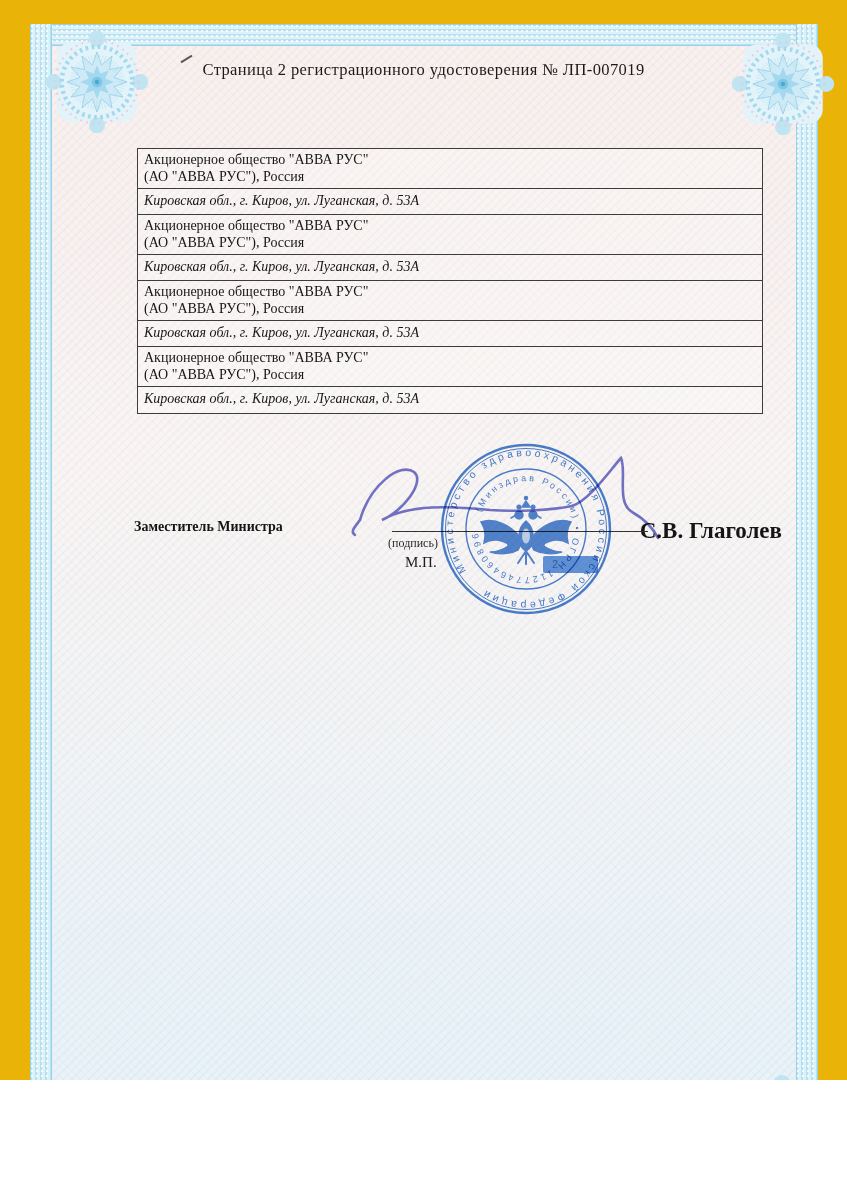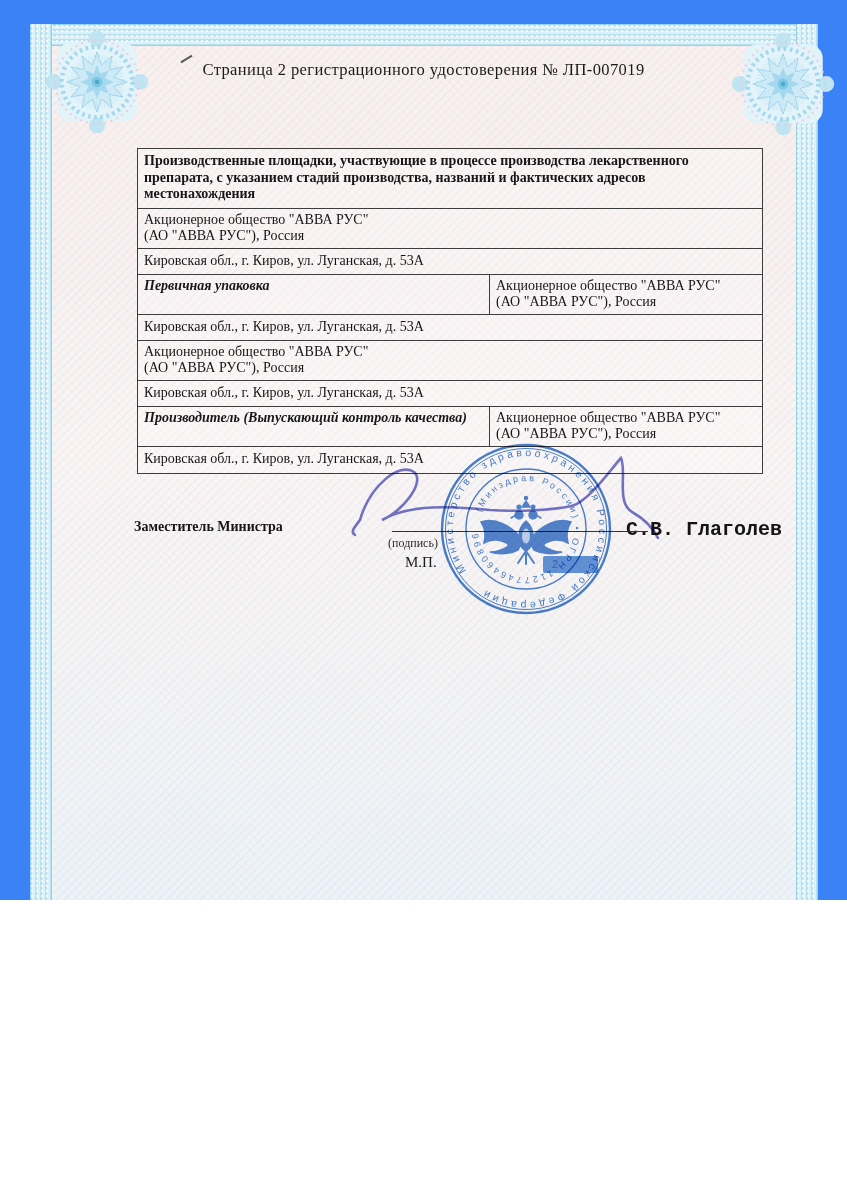--- a/index.html
+++ b/index.html
@@ -1,17 +1,17 @@
 <!DOCTYPE html>
 <html><head>
 <meta charset="utf-8">
 <style>
   * { margin:0; padding:0; box-sizing:border-box; }
   body { background:#ffffff; font-family:"Liberation Serif","DejaVu Serif",serif; }
-  .page { position:relative; width:847px; height:900px; background:#3b82f6; overflow:hidden; }
+  .page { position:relative; width:847px; height:1080px; background:#eab308; overflow:hidden; }
 
   
   .band { position:absolute; }
   .band-h {
     background:
       radial-gradient(circle at 2px 2px, rgba(255,255,255,.85) 28%, transparent 36%) 0 0/5px 5px,
       repeating-linear-gradient(0deg, #b7e1f0 0 2px, #ddf1f9 2px 5px);
     box-shadow: inset 0 1px 0 #96d3ea, inset 0 -1px 0 #96d3ea;
   }
   .band-v {
@@ -51,26 +51,26 @@
   
   .sites-table { position:absolute; left:137px; top:148px; width:626px;
     border:1.5px solid #3c3c3c; background:rgba(255,255,255,.25);
     font-size:14px; line-height:1.18; color:#161616; }
   .t-head { padding:4px 6px 5px 6px; font-weight:bold; min-height:53px;
     border-bottom:1px solid #3c3c3c; }
   .t-stage { display:flex; border-bottom:1px solid #3c3c3c; }
   .t-stage-left { width:352px; min-height:38px; border-right:1px solid #3c3c3c;
     padding:3px 6px; font-style:italic; font-weight:bold; }
   .t-stage-right { flex:1; min-height:38px; padding:3px 6px; white-space:pre-line; }
-  .t-addr { padding:4px 6px; min-height:26px; border-bottom:1px solid #3c3c3c; }
+  .t-addr { padding:4px 6px; min-height:26px; border-bottom:1px solid #3c3c3c;font-style:italic; }
   .t-addr.last { border-bottom:none; }
 
   
   .sig-title { position:absolute; left:134px; top:519px; font-size:14px; font-weight:bold; color:#151515; }
-  .sig-name  { position:absolute; right:65px; top:518px; font-size:20px; font-weight:bold; color:#151515;font-family:Liberation Mono, monospace; }
+  .sig-name  { position:absolute; right:65px; top:518px; font-size:23px; font-weight:bold; color:#151515; }
   .sig-line  { position:absolute; left:392px; top:531px; width:256px; border-top:1.3px solid #333; }
   .sig-caption { position:absolute; left:385px; top:536px; width:56px; text-align:center;
     font-size:12px; color:#2a2a2a; }
   .seal-mark { position:absolute; left:405px; top:554px; font-size:15px; color:#1d1d1d; }
 
   
   .stamp { position:absolute; left:426px; top:429px; width:200px; height:200px;
     mix-blend-mode:multiply; opacity:.92; }
   .handwriting { position:absolute; left:340px; top:440px; width:340px; height:120px;
     mix-blend-mode:multiply; }
@@ -166,43 +166,40 @@
         <circle r="2.5" fill="#4aa9d4"></circle>
     </svg>
   </div>
   <div class="punch-dot"></div>
 
   <div class="scan-artifact"></div>
 
   <div class="doc-header">Страница 2 регистрационного удостоверения № ЛП-007019</div>
 
   <div class="sites-table">
-    <div class="t-head">Производственные площадки, участвующие в процессе производства лекарственного препарата, с указанием стадий производства, названий и фактических адресов местонахождения</div>
 
     <div class="t-stage">
       <div class="t-stage-right">Акционерное общество "АВВА РУС"
 (АО "АВВА РУС"), Россия</div>
     </div>
     <div class="t-addr">Кировская обл., г. Киров, ул. Луганская, д. 53А</div>
 
     <div class="t-stage">
-      <div class="t-stage-left">Первичная упаковка</div>
       <div class="t-stage-right">Акционерное общество "АВВА РУС"
 (АО "АВВА РУС"), Россия</div>
     </div>
     <div class="t-addr">Кировская обл., г. Киров, ул. Луганская, д. 53А</div>
 
     <div class="t-stage">
       <div class="t-stage-right">Акционерное общество "АВВА РУС"
 (АО "АВВА РУС"), Россия</div>
     </div>
     <div class="t-addr">Кировская обл., г. Киров, ул. Луганская, д. 53А</div>
 
     <div class="t-stage">
-      <div class="t-stage-left">Производитель (Выпускающий контроль качества)</div>
       <div class="t-stage-right">Акционерное общество "АВВА РУС"
 (АО "АВВА РУС"), Россия</div>
     </div>
     <div class="t-addr last">Кировская обл., г. Киров, ул. Луганская, д. 53А</div>
   </div>
 
   <div class="sig-title">Заместитель Министра</div>
   <div class="sig-name">С.В. Глаголев</div>
   <div class="sig-line"></div>
   <div class="sig-caption">(подпись)</div>

